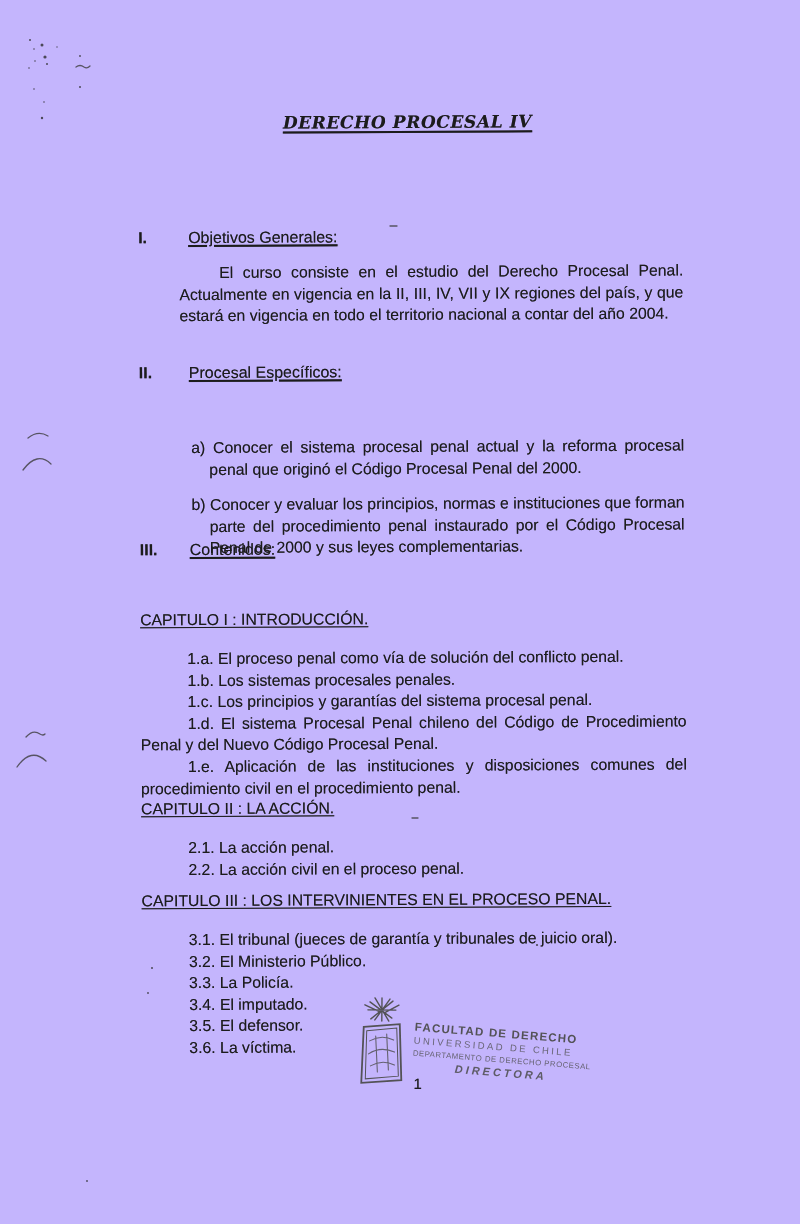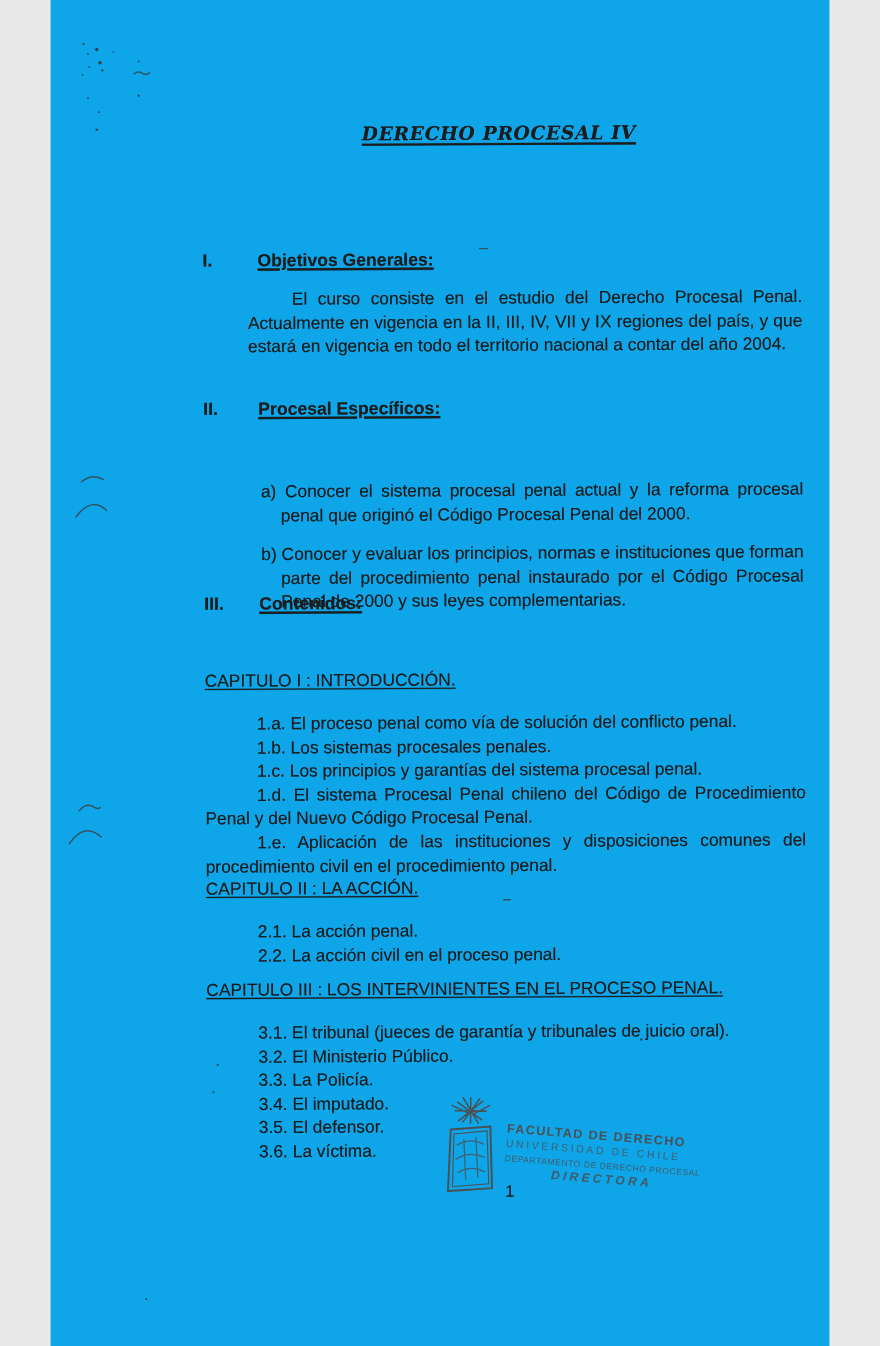--- a/index.html
+++ b/index.html
@@ -1,18 +1,18 @@
 <!DOCTYPE html>
 <html><head>
 <meta charset="utf-8">
 <style>
   html,body { margin:0; padding:0; background:#e8e8e8; }
   .page {
-    position:relative; width:708px; height:1224px; margin:0 auto;
-    background:#0ea5e9; overflow:hidden;
+    position:relative; width:800px; height:1224px; margin:0 auto;
+    background:#c4b5fd; overflow:hidden;
     font-family:"Liberation Sans", sans-serif;
     color:#1c1c1c;
   }
   .content {
     position:absolute; inset:0;
     transform:rotate(-0.3deg);
     transform-origin:400px 600px;
   }
   .txt { text-shadow:0 0 0.5px rgba(20,20,20,0.55); }
 
@@ -21,21 +21,21 @@
     text-align:center; transform:translateX(10px);
     font-family:"DejaVu Serif", serif;
     font-weight:bold; font-style:italic;
     font-size:17px; letter-spacing:0.6px;
     text-decoration:underline; text-decoration-thickness:1.5px; text-underline-offset:3px;
   }
 
   .sec-head { position:absolute; left:140px; font-size:16px; white-space:nowrap; }
   .sec-head .numeral { display:inline-block; width:50px; font-weight:bold; }
   .sec-head .h {
-    font-weight:bold; text-decoration:underline;
+    font-weight:normal; text-decoration:underline;
     text-decoration-thickness:1.5px; text-underline-offset:2px;
   }
   .sec1 { top:228px; }
   .sec2 { top:363px; }
   .sec3 { top:540px; }
 
   .para {
     position:absolute; left:181px; top:261px; width:504px;
     font-size:15.8px; line-height:21.6px;
     text-align:justify; text-indent:40px; margin:0;

